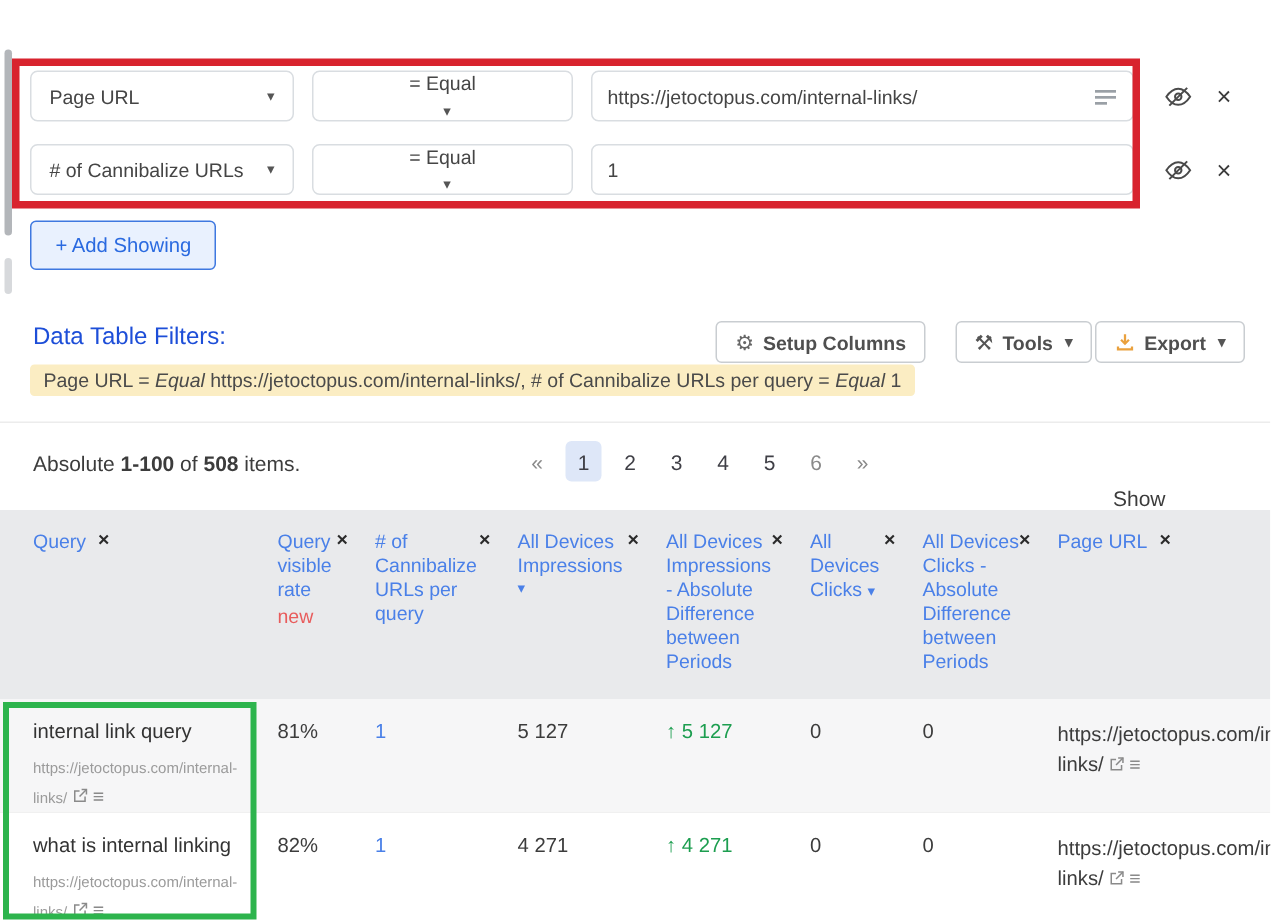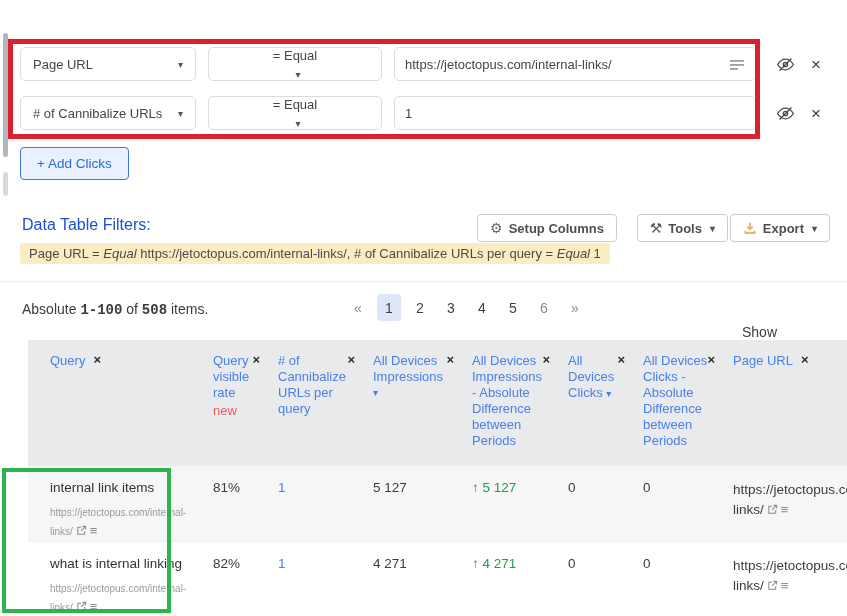--- a/index.html
+++ b/index.html
@@ -44,36 +44,36 @@
   .tools-glyph{ font-size:14px; color:#555; font-weight:400;}
   .btn .caret{ margin-left:2px;}
 
   .summary{ position:absolute; left:20px; top:243px; background:#fbedc3; border-radius:3px;
         padding:3px 9px; font-size:13px; color:#4a4a4a; white-space:nowrap;}
   .summary .it{ font-style:italic;}
 
   .divider{ position:absolute; left:0; top:281px; width:100%; height:1px; background:#ececec;}
 
   .showing{ position:absolute; left:22px; top:301px; font-size:14px; color:#3c3c3c;}
-  .showing b{ font-weight:700;font-family:Liberation Mono, monospace;}
+  .showing b{ font-weight:700;}
 
   .pagination{ position:absolute; left:346px; top:294px; display:flex; align-items:center; gap:7px;}
   .pg{ min-width:24px; height:27px; display:flex; align-items:center; justify-content:center;
        font-size:14px; color:#3f3f46; cursor:pointer; border-radius:4px;}
   .pg.arrow{ color:#8a8a8a;}
   .pg.active{ background:#dee7f8;}
 
   .show-size{ position:absolute; right:17px; top:299px; display:flex; align-items:center; gap:5px;
        font-size:14px; color:#3c3c3c;}
   .show-size select{ font-size:13px; font-family:"Liberation Sans", sans-serif; color:#222;
        border:1px solid #767676; border-radius:3px; padding:1px 2px; background:#fff;margin-top:44px;}
 
   .table{ position:absolute; left:0; top:340px; width:847px;}
   .grid{ display:grid; grid-template-columns:163px 65px 95px 99px 96px 75px 90px 1fr;
-       padding-left:22px;margin-left:28px;}
+       padding-left:22px;}
   .thead{ background:#e9eaec; min-height:126px; padding-top:13px; font-size:13px; line-height:16px;}
   .hcell{ display:flex; align-items:flex-start;}
   .hcell.spread{ padding-right:18px;}
   .hcell.spread .hlabel{ flex:1;}
   .hlabel{ color:#4a80e8; cursor:pointer;}
   .hx{ font-size:13px; font-weight:700; color:#2b2b2b; cursor:pointer; line-height:14px;}
   .hcell.inline .hx{ margin-left:8px;}
   .badge-new{ color:#e85c5c; margin-top:2px;}
   .sort-caret{ color:#4a80e8; font-size:10px;}
   .caret-inline{ color:#4a80e8; font-size:10px;}
@@ -152,21 +152,21 @@
         <path d="M2 12c3.2-4.8 6.8-6.8 10-6.8S18.8 7.2 22 12c-3.2 4.8-6.8 6.8-10 6.8S5.2 16.8 2 12z"></path>
         <circle cx="12" cy="12" r="2.7"></circle>
         <line x1="4.5" y1="19.5" x2="19.5" y2="4.5"></line>
       </svg>
     </span>
     <span class="row-icon">
       <span class="xmark">×</span>
     </span>
   </div>
 
-  <button class="add-filter">+ Add Clicks</button>
+  <button class="add-filter">+ Add Showing</button>
 
   <div class="dtf-heading">Data Table Filters:</div>
 
   <button class="btn btn-setup">
     <span class="gear">⚙</span>
     <span>Setup Columns</span>
   </button>
   <button class="btn btn-tools">
     <span class="tools-glyph">⚒</span>
     <span>Tools</span>
@@ -255,21 +255,21 @@
         <span class="hx">×</span>
       </div>
       <div class="hcell inline">
         <span class="hlabel">Page URL</span>
         <span class="hx">×</span>
       </div>
     </div>
 
     <div class="grid trow odd">
       <div>
-        <div class="qtitle">internal link items</div>
+        <div class="qtitle">internal link query</div>
         <div class="qsub"><span>https://jetoctopus.com/internal-links/</span><span class="mini-icon">
             <svg width="11" height="11" viewBox="0 0 24 24" fill="none" stroke="#8a8a8a" stroke-width="2.2">
               <path d="M19 13v7H4V5h7"></path>
                 <path d="M14 3h7v7"></path>
                 <path d="M21 3l-10 10"></path>
             </svg></span><span class="ham">≡</span></div>
       </div>
       <div>81%</div>
       <div>
         <span class="cell-link">1</span>

